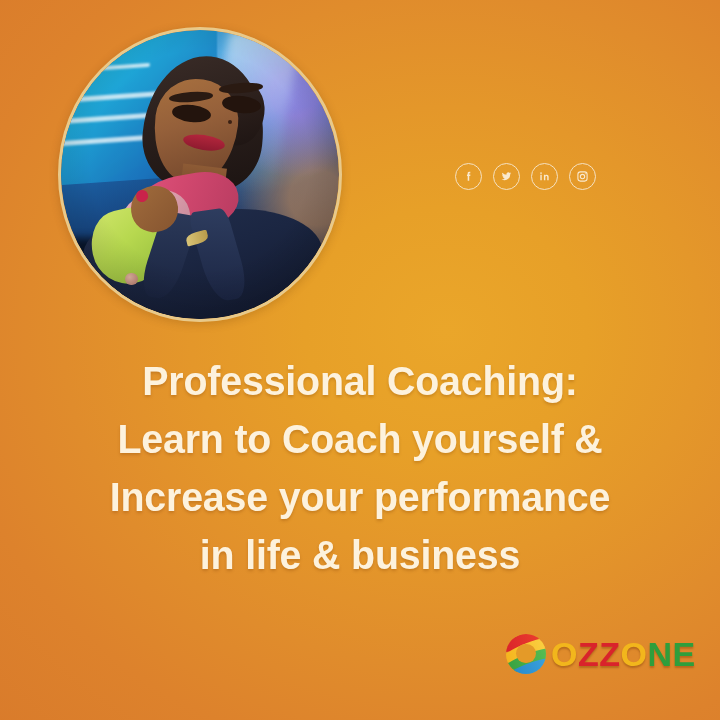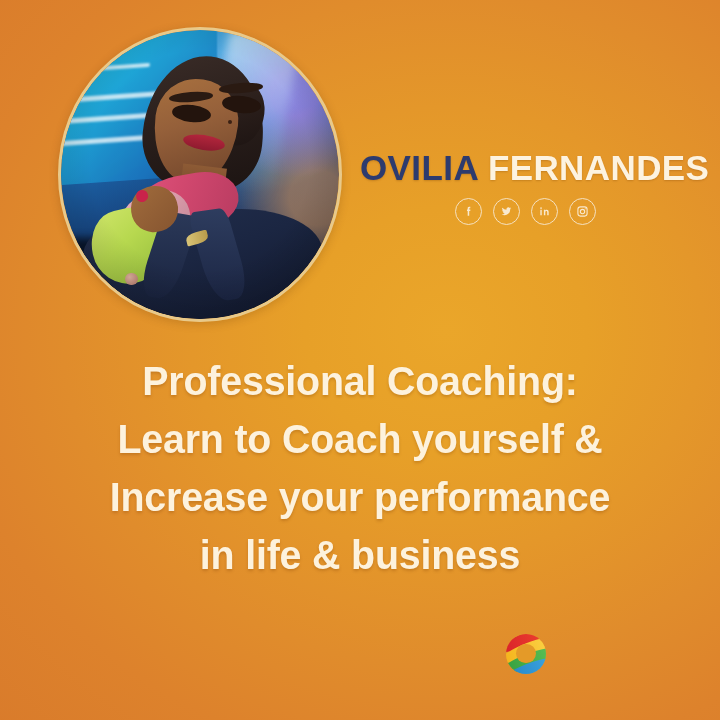--- a/index.html
+++ b/index.html
@@ -337,24 +337,20 @@
       <div class="hand"></div>
       <div class="nail"></div>
       <div class="pin"></div>
       <div class="button"></div>
 
       <div class="vignette"></div>
     </div>
   </div>
 
   <div id="name-block">
-    <div id="name-line">
-      <span class="name-first">OVILIA</span>
-      <span class="name-last">FERNANDES</span>
-    </div>
 
     <div id="social-row">
       <span class="social">
         <svg width="13" height="13" viewBox="0 0 24 24" fill="currentColor" aria-hidden="true">
           <path d="M15.4 8.3h-2.1V6.9c0-.6.4-.8.7-.8h1.3V3.4h-1.9c-2.4 0-2.9 1.8-2.9 2.9v2H9.2v2.8h1.3V20h2.8v-8.9h2l.1-2.8z"></path>
         </svg>
       </span>
       <span class="social">
         <svg width="13" height="13" viewBox="0 0 24 24" fill="currentColor" aria-hidden="true">
           <path d="M21 6.1c-.7.3-1.4.5-2.1.6.8-.5 1.3-1.2 1.6-2-.7.4-1.5.7-2.3.9a3.6 3.6 0 0 0-6.2 3.3A10.3 10.3 0 0 1 4.5 5a3.6 3.6 0 0 0 1.1 4.8c-.6 0-1.1-.2-1.6-.4 0 1.8 1.2 3.3 2.9 3.6-.5.2-1 .2-1.6.1a3.6 3.6 0 0 0 3.4 2.5A7.3 7.3 0 0 1 3 17.1 10.2 10.2 0 0 0 8.6 18.8c6.6 0 10.3-5.6 10.1-10.6.7-.5 1.3-1.2 1.8-2z"></path>
@@ -383,15 +379,18 @@
   </div>
 
   <div id="logo">
     <div id="logo-mark">
       <span class="band b1"></span>
       <span class="band b2"></span>
       <span class="band b3"></span>
       <span class="band b4"></span>
       <span class="hole"></span>
     </div>
+    <div id="logo-text">
+      <span class="c-gold">O</span><span class="c-red">Z</span><span class="c-red">Z</span><span class="c-gold">O</span><span class="c-green">N</span><span class="c-green">E</span>
+    </div>
   </div>
 
 </div>
 
 </body></html>

